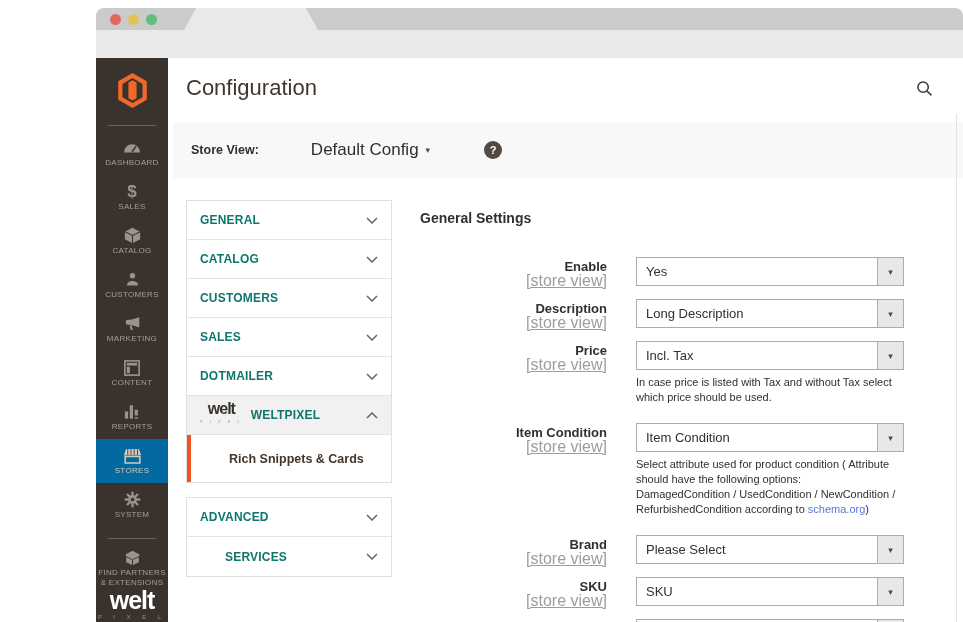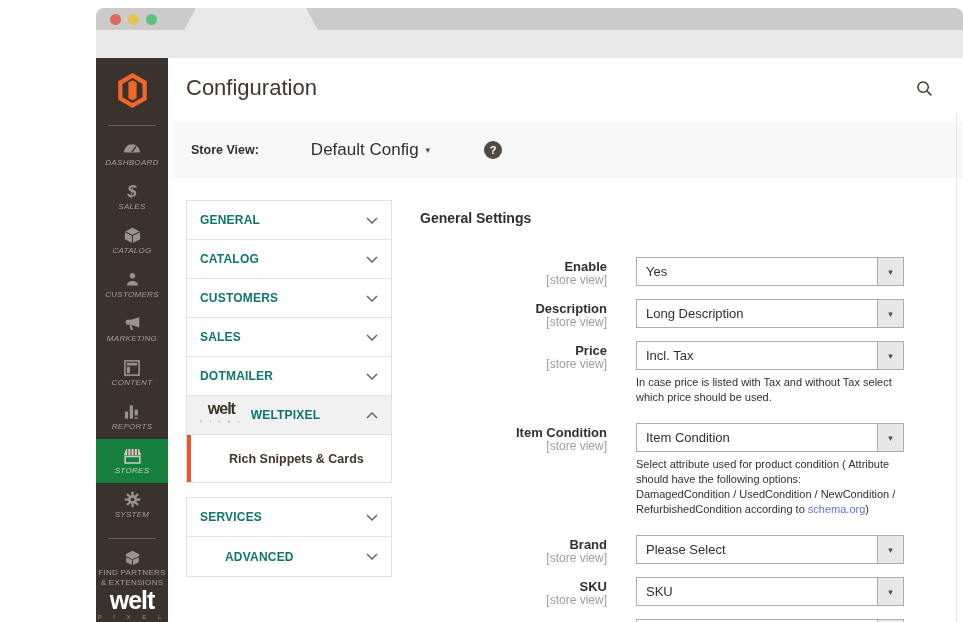--- a/index.html
+++ b/index.html
@@ -16,23 +16,23 @@
   .tab { position:absolute; left:88px; top:0; width:134px; height:22px; background:#e9e9e9;
          clip-path:polygon(12px 0, 122px 0, 134px 22px, 0 22px); }
   .addressbar { height:28px; background:#e9e9e9; }
 
   .app { position:absolute; top:50px; bottom:0; left:0; right:0; display:flex; }
 
   
   .sidebar { width:72px; background:#3a332d; position:relative; flex:none; display:flex; flex-direction:column; }
   .m-logo { height:48px; display:flex; align-items:center; justify-content:center; margin-top:8px; }
   .side-divider { height:1px; background:#6b635c; margin:11px 12px 0 12px; }
-  .snav { margin-top:5px;font-style:italic; }
+  .snav { margin-top:5px; }
   .s-item { height:44px; display:flex; flex-direction:column; align-items:center; justify-content:center; gap:3px; cursor:pointer; }
-  .s-item.active { background:#15803d; }
+  .s-item.active { background:#0369a1; }
   .s-item .ic { height:17px; display:flex; align-items:center; justify-content:center; color:#9a948c; }
   .s-item .lb { font-size:8px; letter-spacing:.3px; color:#a59e97; line-height:8px; text-align:center; }
   .s-item.active .lb { color:#cfc9c2; }
   .dollar { font-size:17px; font-weight:bold; color:#9a948c; line-height:17px; }
   .find-item { height:54px; }
   .brand { position:absolute; bottom:2px; left:0; right:0; text-align:center; }
   .brand .w { color:#ffffff; font-size:25px; font-weight:bold; letter-spacing:-1px; line-height:24px; }
   .brand .px { color:#978e86; font-size:6px; letter-spacing:5px; display:block; margin-top:1px; }
 
   
@@ -70,21 +70,21 @@
   .nrow.child.active-child .t2 { font-weight:bold; }
   .doc-store-ic { margin-left:8px; color:#41362e; display:flex; }
 
   
   .form { position:absolute; left:252px; top:32px; width:500px; }
   .form-title { font-size:14px; font-weight:bold; color:#303030; }
   .frows { margin-top:31px; }
   .frow { display:flex; margin-bottom:12px; }
   .flabel { width:200px; text-align:right; padding-right:13px; padding-top:2px; }
   .flabel .lbl { font-size:13px; font-weight:bold; color:#303030; line-height:15px; }
-  .flabel .scope { font-size:12px; color:#9d9d9d; line-height:13px; }
+  .flabel .scope { font-size:16px; color:#9d9d9d; line-height:13px;text-decoration:underline; }
   .fctrl { width:284px;padding-left:16px; }
   .select { display:flex; height:29px; border:1px solid #adadad; background:#fff; cursor:pointer; }
   .sel-val { flex:1; padding:6px 9px 0 9px; font-size:13px; color:#303030; white-space:nowrap; overflow:hidden; }
   .sel-btn { width:26px; background:#e8e8e8; border-left:1px solid #adadad; display:flex; align-items:center; justify-content:center; font-size:9px; color:#514943; }
   .note { font-size:11px; color:#303030; line-height:15px; margin-top:5px; margin-bottom:6px; width:262px; }
   .note a { color:#5b74d6; text-decoration:none; }
 </style>
 </head>
 <body>
 
@@ -297,29 +297,29 @@
                     <path d="M1 6l5-5 5 5" stroke="#666" stroke-width="1.5" fill="none"></path>
                   </svg>
                 </span>
             </div>
             <div class="nrow child active-child">
               <span class="t2">Rich Snippets &amp; Cards</span>
             </div>
           </div>
           <div class="nav-box">
             <div class="nrow">
+              <span class="t">ADVANCED</span>
+              <span class="chev">
+                  <svg width="12" height="7" viewBox="0 0 12 7">
+                    <path d="M1 1l5 5 5-5" stroke="#666" stroke-width="1.5" fill="none"></path>
+                  </svg>
+                </span>
+            </div>
+            <div class="nrow">
               <span class="t">SERVICES</span>
-              <span class="chev">
-                  <svg width="12" height="7" viewBox="0 0 12 7">
-                    <path d="M1 1l5 5 5-5" stroke="#666" stroke-width="1.5" fill="none"></path>
-                  </svg>
-                </span>
-            </div>
-            <div class="nrow">
-              <span class="t">ADVANCED</span>
               <span class="chev">
                   <svg width="12" height="7" viewBox="0 0 12 7">
                     <path d="M1 1l5 5 5-5" stroke="#666" stroke-width="1.5" fill="none"></path>
                   </svg>
                 </span>
             </div>
           </div>
         </div>
 
         <div class="form">

